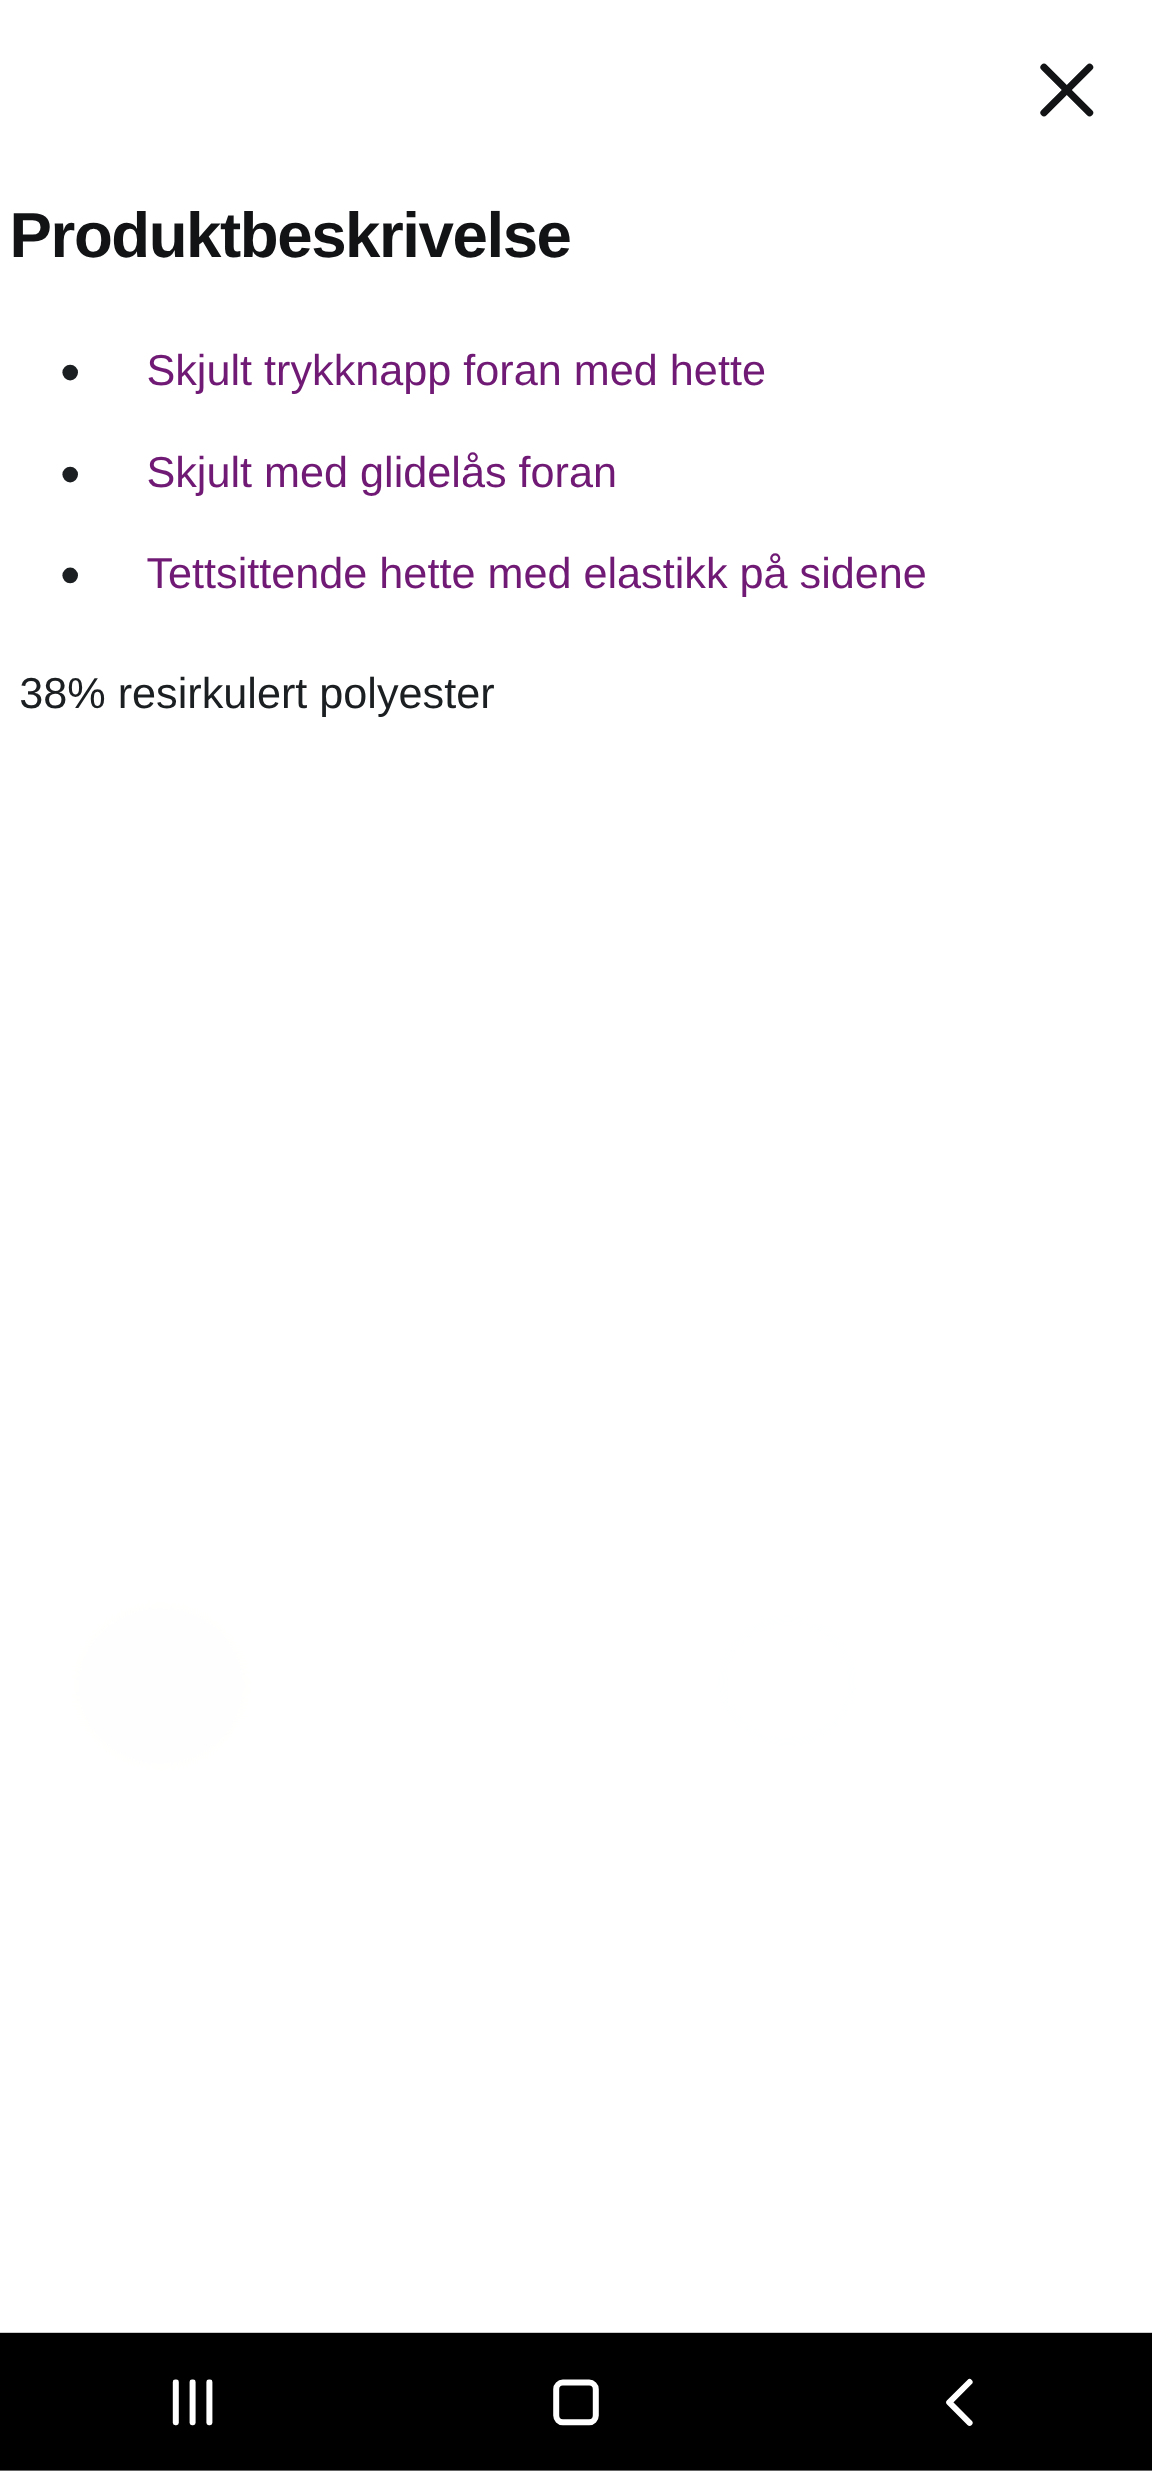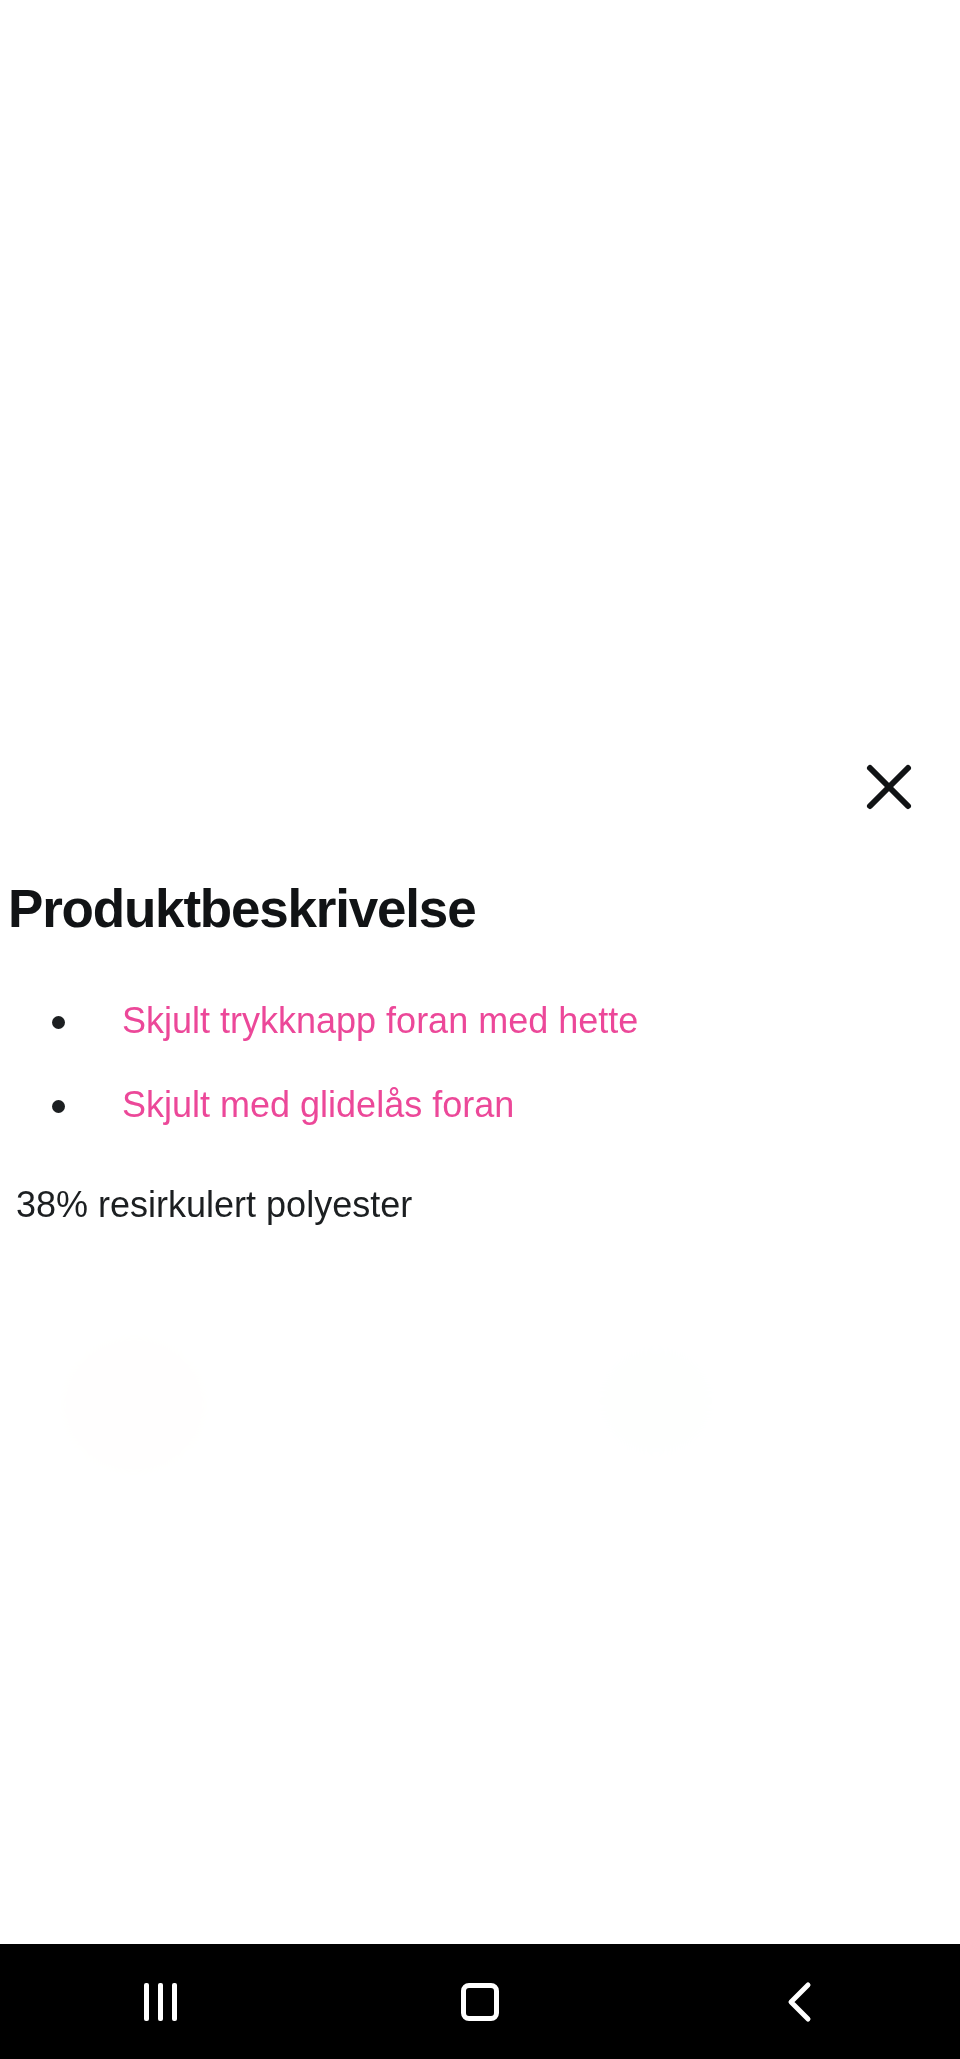--- a/index.html
+++ b/index.html
@@ -43,21 +43,20 @@
     opacity: 0.5;
   }
 
   .sheet {
     position: relative;
     z-index: 2;
     flex: 1 1 auto;
     background: rgba(255,255,255,0.93);
     display: flex;
     flex-direction: column;
-    justify-content: center;
   }
 
   .topbar {
     height: 150px;
     display: flex;
     align-items: center;
     justify-content: flex-end;
     padding-right: 34px;
     box-sizing: border-box;
   }
@@ -91,21 +90,21 @@
 
   ul.bullets {
     list-style: none;
     margin: 0;
     padding: 0;
   }
   ul.bullets li {
     position: relative;
     font-size: 36px;
     line-height: 1.62;
-    color: #ec4899;
+    color: #701a75;
     padding-left: 112px;
     margin-bottom: 26px;
     max-width: 700px;
   }
   ul.bullets li::before {
     content: "";
     position: absolute;
     left: 42px;
     top: 24px;
     width: 13px;
@@ -196,20 +195,21 @@
         </span>
       </button>
     </div>
 
     <h1 class="title">Produktbeskrivelse</h1>
 
     <div class="content">
       <ul class="bullets">
         <li>Skjult trykknapp foran med hette</li>
         <li>Skjult med glidelås foran</li>
+        <li>Tettsittende hette med elastikk på sidene</li>
       </ul>
 
       <p class="footnote">38% resirkulert polyester</p>
     </div>
 
   </div>
 
   <div class="navbar">
     <div class="nav-btn">
       <span class="nav-recents">

